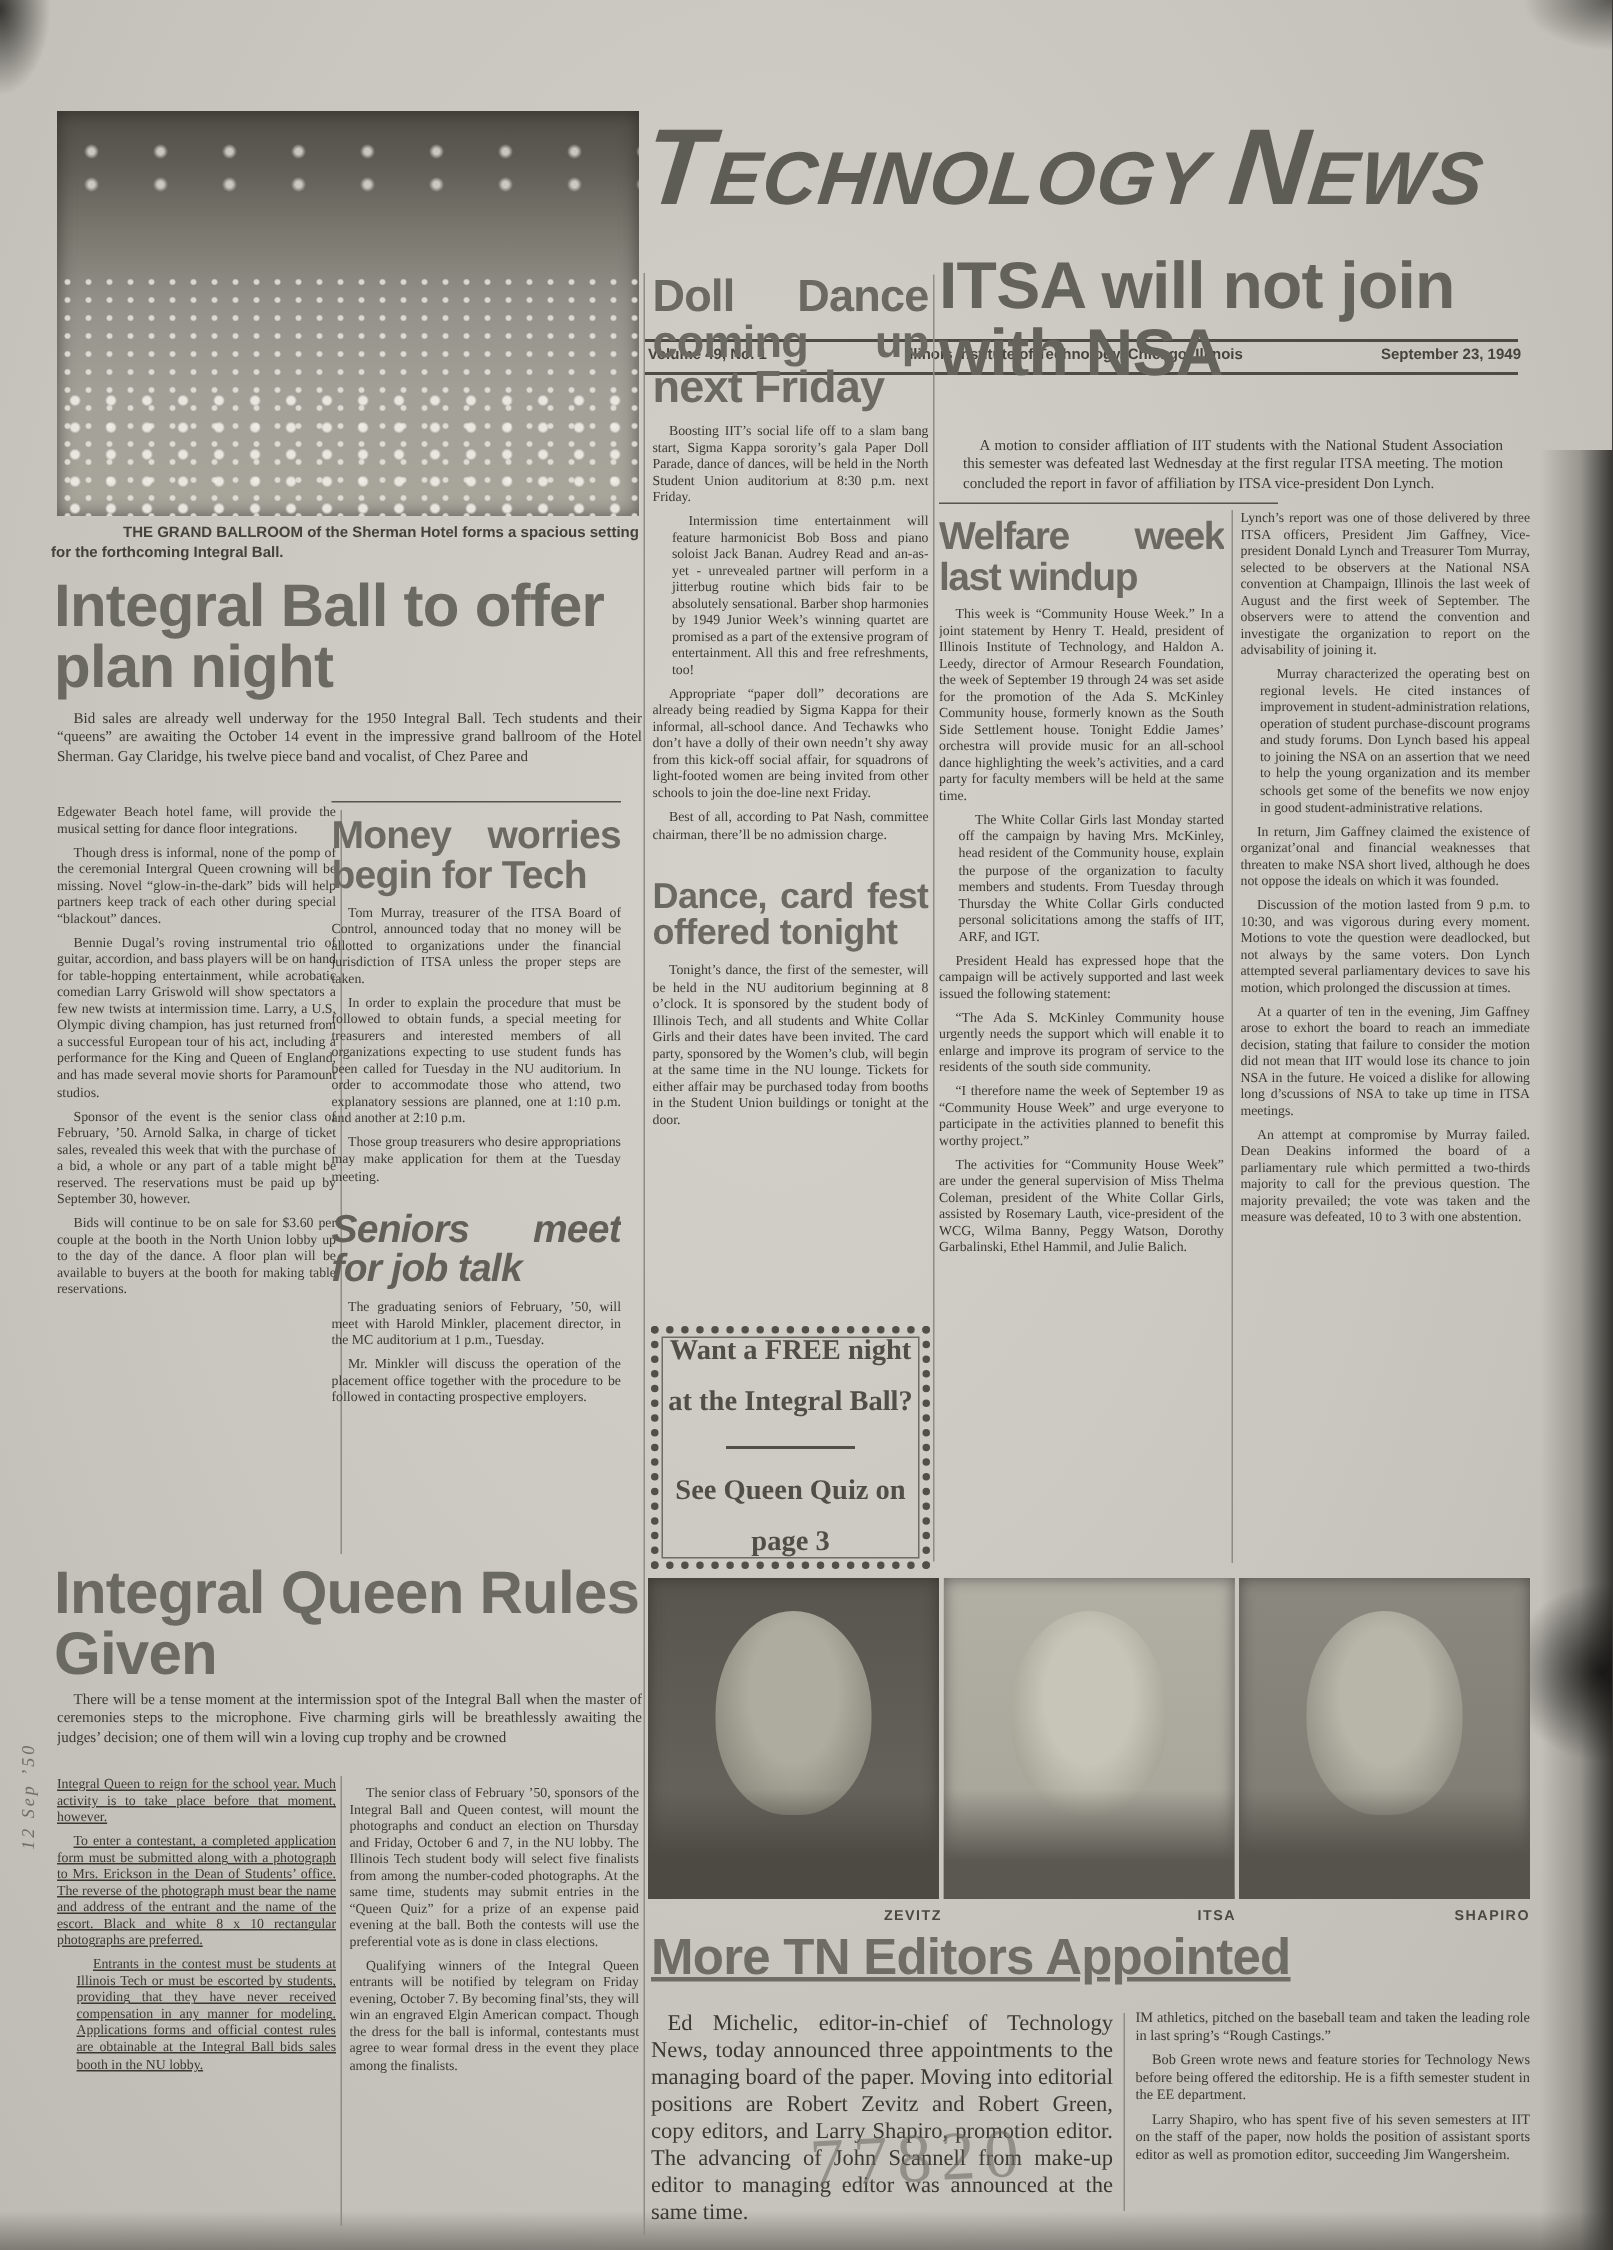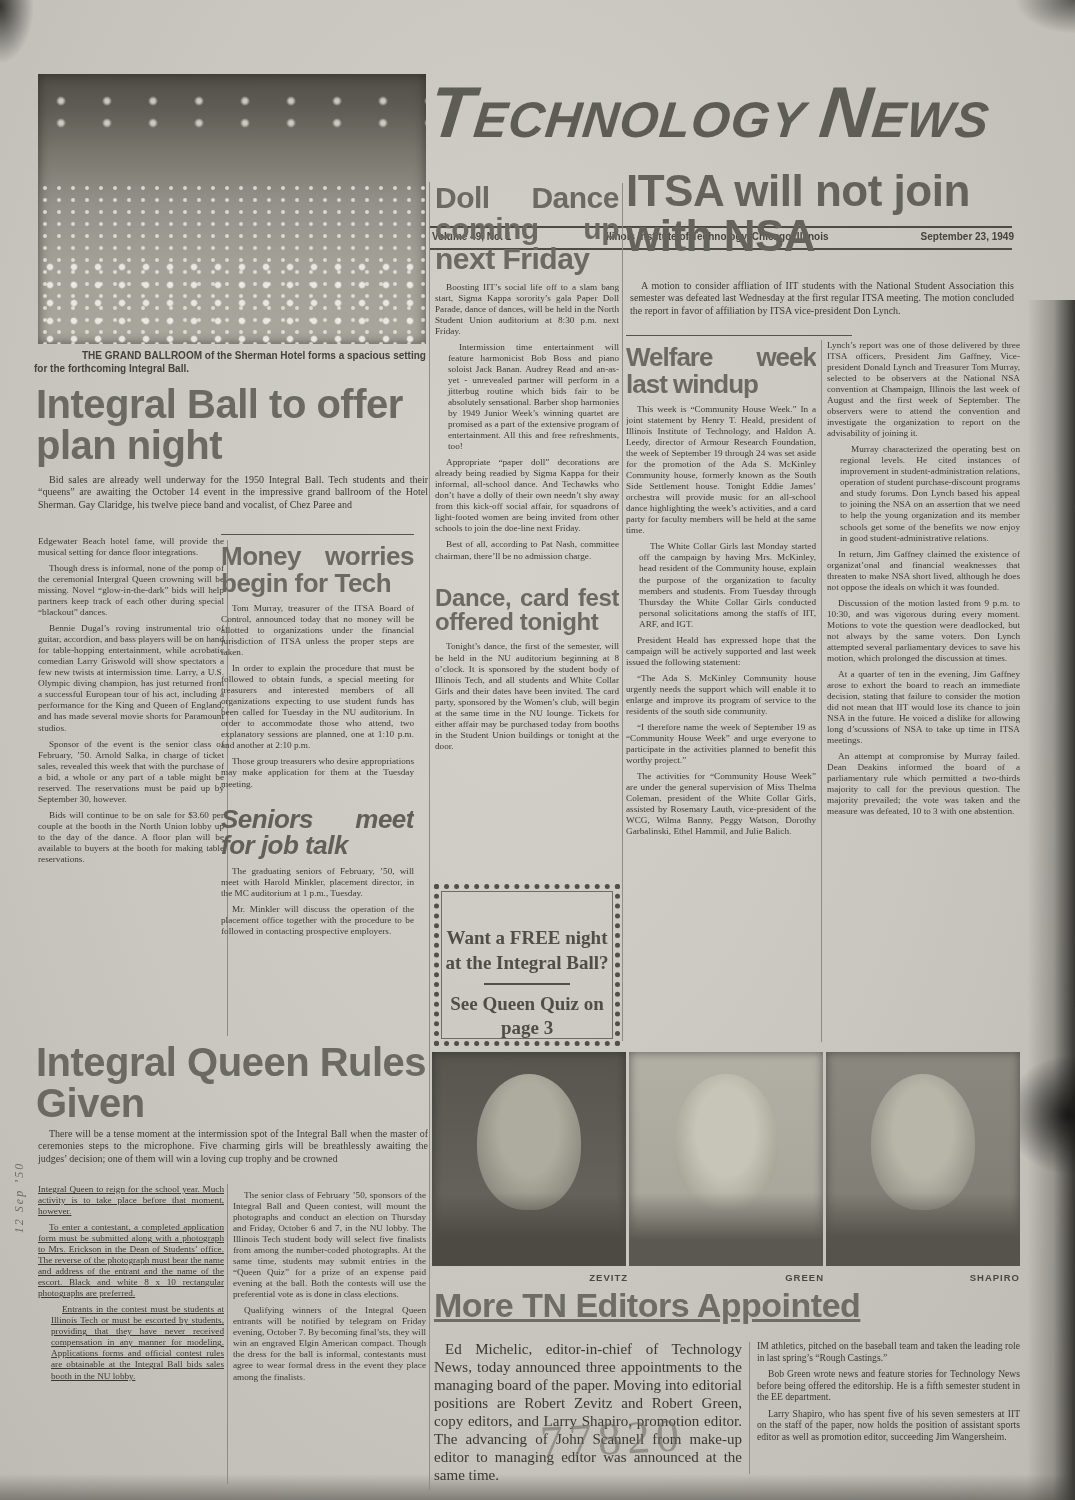--- a/index.html
+++ b/index.html
@@ -60,21 +60,21 @@
   .col{position:absolute;overflow:hidden;text-align:justify;font-size:9.2px;line-height:1.2;color:#3a3831;}
   .col p{margin:0 0 5px 0;text-indent:11px;}
   .col p.np{text-indent:0;}
   .col p.blockindent{padding-left:13px;}
   .lead-par{position:absolute;overflow:hidden;text-align:justify;font-size:10px;line-height:1.24;color:#3a3831;}
   .sec-head{margin:0 0 7px 0;}
   .toprule{border-top:1px solid #55534b;padding-top:8px;}
   
   .promo{position:absolute;left:434px;top:884px;width:176px;height:152px;
     border:5px dotted #514f47;outline:1px solid #6d6b62;outline-offset:-8px;
-    display:flex;flex-direction:column;align-items:center;justify-content:flex-end;
+    display:flex;flex-direction:column;align-items:center;justify-content:space-between;
     font-family:"Liberation Serif","DejaVu Serif",serif;font-weight:bold;color:#504e46;
     font-size:19px;line-height:1.3;text-align:center;}
   .promo-div{width:86px;height:2px;background:#514f47;margin:7px 0;}
   
   .portraits{position:absolute;left:432px;top:1052px;width:588px;height:214px;display:flex;gap:3px;}
   .portrait{flex:1;position:relative;overflow:hidden;box-shadow:inset 0 0 10px rgba(30,29,25,.55);}
   .portrait .face{position:absolute;left:50%;top:42%;width:104px;height:136px;transform:translate(-50%,-50%);
     border-radius:50% 50% 46% 46%;}
   .portrait .shoulders{position:absolute;left:0;bottom:0;width:100%;height:34%;}
   .p-zevitz{background:linear-gradient(180deg,#57554e,#6a6860);}
@@ -169,21 +169,21 @@
     <div>at the Integral Ball?</div>
     <div class="promo-div"></div>
     <div>See Queen Quiz on</div>
     <div>page 3</div>
   </div>
 
   <div class="vrule" style="left:622px;top:183px;height:858px;"></div>
 
   <div class="headline h-itsa" style="position:absolute;left:626px;top:169px;width:394px;">ITSA will not join with NSA</div>
   <div class="lead-par" style="left:626px;top:276px;width:392px;height:56px;">
-    <p style="margin:4px;text-indent:11px;">A motion to consider affliation of IIT students with the National Student Association this semester was defeated last Wednesday at the first regular ITSA meeting. The motion concluded the report in favor of affiliation by ITSA vice-president Don Lynch.</p>
+    <p style="margin:16px;text-indent:11px;">A motion to consider affliation of IIT students with the National Student Association this semester was defeated last Wednesday at the first regular ITSA meeting. The motion concluded the report in favor of affiliation by ITSA vice-president Don Lynch.</p>
   </div>
   <div class="hrule" style="left:626px;top:335px;width:226px;"></div>
 
   <div class="col" style="left:626px;top:344px;width:190px;height:700px;">
     <div class="headline h-welfare sec-head">Welfare week last windup</div>
     <p>This week is “Community House Week.” In a joint statement by Henry T. Heald, president of Illinois Institute of Technology, and Haldon A. Leedy, director of Armour Research Foundation, the week of September 19 through 24 was set aside for the promotion of the Ada S. McKinley Community house, formerly known as the South Side Settlement house. Tonight Eddie James’ orchestra will provide music for an all-school dance highlighting the week’s activities, and a card party for faculty members will be held at the same time.</p>
     <p class="blockindent">The White Collar Girls last Monday started off the campaign by having Mrs. McKinley, head resident of the Community house, explain the purpose of the organization to faculty members and students. From Tuesday through Thursday the White Collar Girls conducted personal solicitations among the staffs of IIT, ARF, and IGT.</p>
     <p>President Heald has expressed hope that the campaign will be actively supported and last week issued the following statement:</p>
     <p>“The Ada S. McKinley Community house urgently needs the support which will enable it to enlarge and improve its program of service to the residents of the south side community.</p>
     <p>“I therefore name the week of September 19 as “Community House Week” and urge everyone to participate in the activities planned to benefit this worthy project.”</p>
@@ -224,21 +224,21 @@
       <div class="face"></div>
       <div class="shoulders"></div>
     </div>
     <div class="portrait p-shapiro">
       <div class="face"></div>
       <div class="shoulders"></div>
     </div>
   </div>
   <div class="portrait-caps">
     <span>ZEVITZ</span>
-    <span>GREEN</span>
+    <span>ITSA</span>
     <span>SHAPIRO</span>
   </div>
 
   <div class="headline h-tn" style="position:absolute;left:434px;top:1288px;width:588px;">More TN Editors Appointed</div>
   <div class="col" style="left:434px;top:1340px;width:308px;height:150px;font-size:15px;">
     <p>Ed Michelic, editor-in-chief of Technology News, today announced three appointments to the managing board of the paper. Moving into editorial positions are Robert Zevitz and Robert Green, copy editors, and Larry Shapiro, promotion editor. The advancing of John Scannell from make-up editor to managing editor was announced at the same time.</p>
     <p>Bob Zevitz, a fifth semester ME, worked as assistant to the copy editor for one semester before being promoted to rank of editor. He has been active in other school activities, having played in</p>
   </div>
   <div class="vrule" style="left:749px;top:1342px;height:132px;"></div>
   <div class="col" style="left:757px;top:1340px;width:263px;height:150px;font-size:9.6px;">

